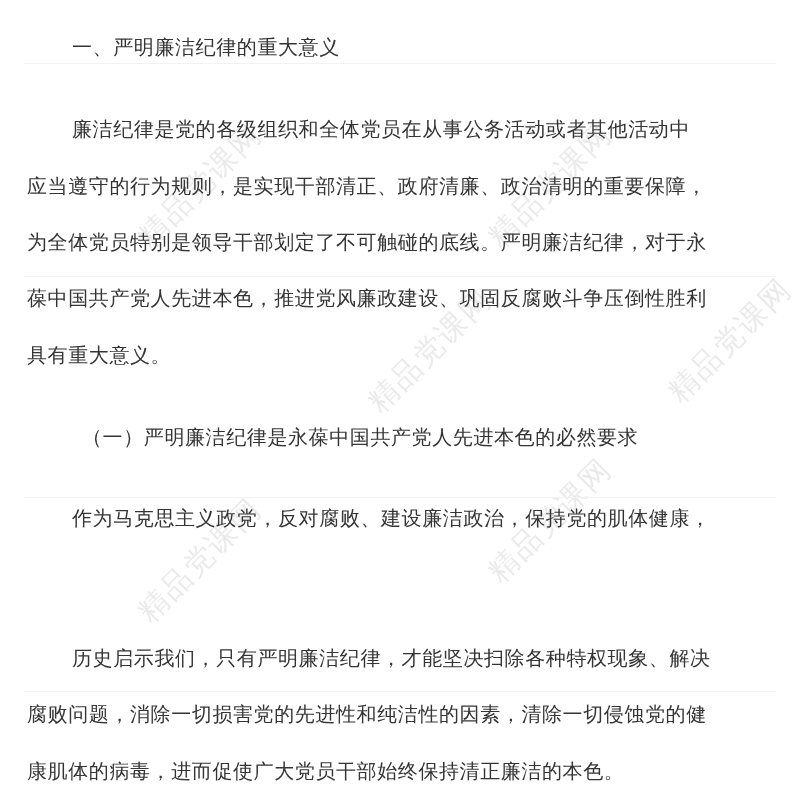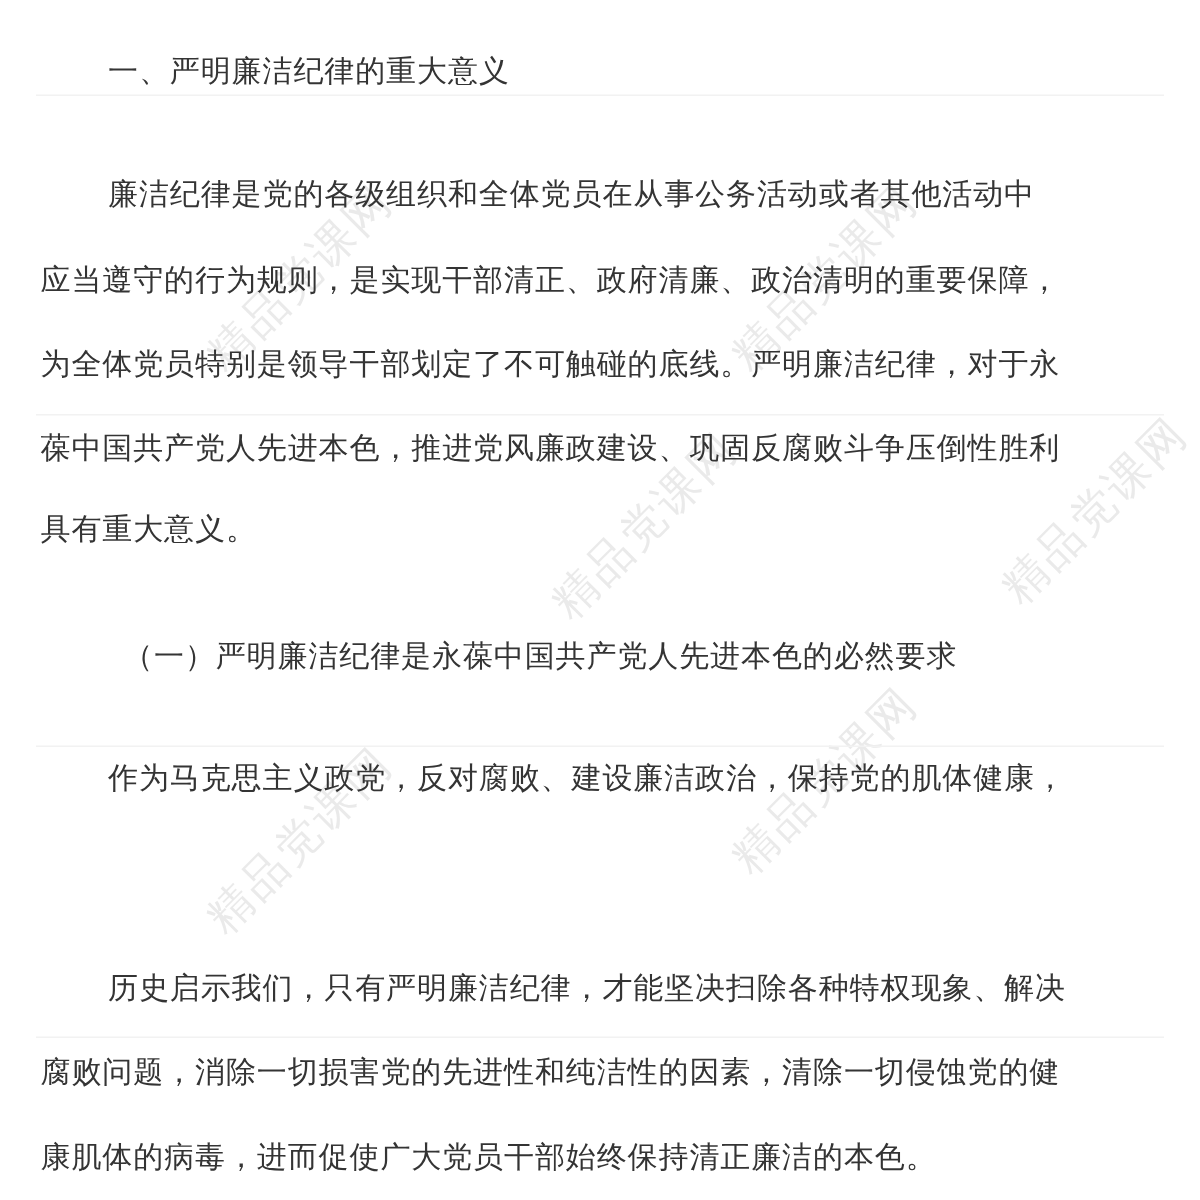--- a/index.html
+++ b/index.html
@@ -64,21 +64,21 @@
   <div class="watermark" style="left:650px; top:320px;">精品党课网</div>
 
   <div class="line indent" style="top:32px;">一、严明廉洁纪律的重大意义</div>
   <div class="rule" style="top:63px;"></div>
 
   <div class="line indent" style="top:114px;">廉洁纪律是党的各级组织和全体党员在从事公务活动或者其他活动中</div>
   <div class="line" style="top:171px;">应当遵守的行为规则，是实现干部清正、政府清廉、政治清明的重要保障，</div>
   <div class="line" style="top:227px;">为全体党员特别是领导干部划定了不可触碰的底线。严明廉洁纪律，对于永</div>
   <div class="line" style="top:283px;">葆中国共产党人先进本色，推进党风廉政建设、巩固反腐败斗争压倒性胜利</div>
   <div class="rule" style="top:276px;"></div>
-  <div class="line" style="top:340px;font-family:Liberation Mono, monospace;">具有重大意义。</div>
+  <div class="line" style="top:340px;">具有重大意义。</div>
 
   <div class="line sub-indent" style="top:422px;text-align:center;">（一）严明廉洁纪律是永葆中国共产党人先进本色的必然要求</div>
   <div class="rule" style="top:497px;"></div>
 
   <div class="line indent" style="top:503px;">作为马克思主义政党，反对腐败、建设廉洁政治，保持党的肌体健康，</div>
 
   <div class="line indent" style="top:643px;">历史启示我们，只有严明廉洁纪律，才能坚决扫除各种特权现象、解决</div>
   <div class="rule" style="top:691px;"></div>
   <div class="line" style="top:699px;">腐败问题，消除一切损害党的先进性和纯洁性的因素，清除一切侵蚀党的健</div>
   <div class="line" style="top:756px;text-align:center;">康肌体的病毒，进而促使广大党员干部始终保持清正廉洁的本色。</div>

